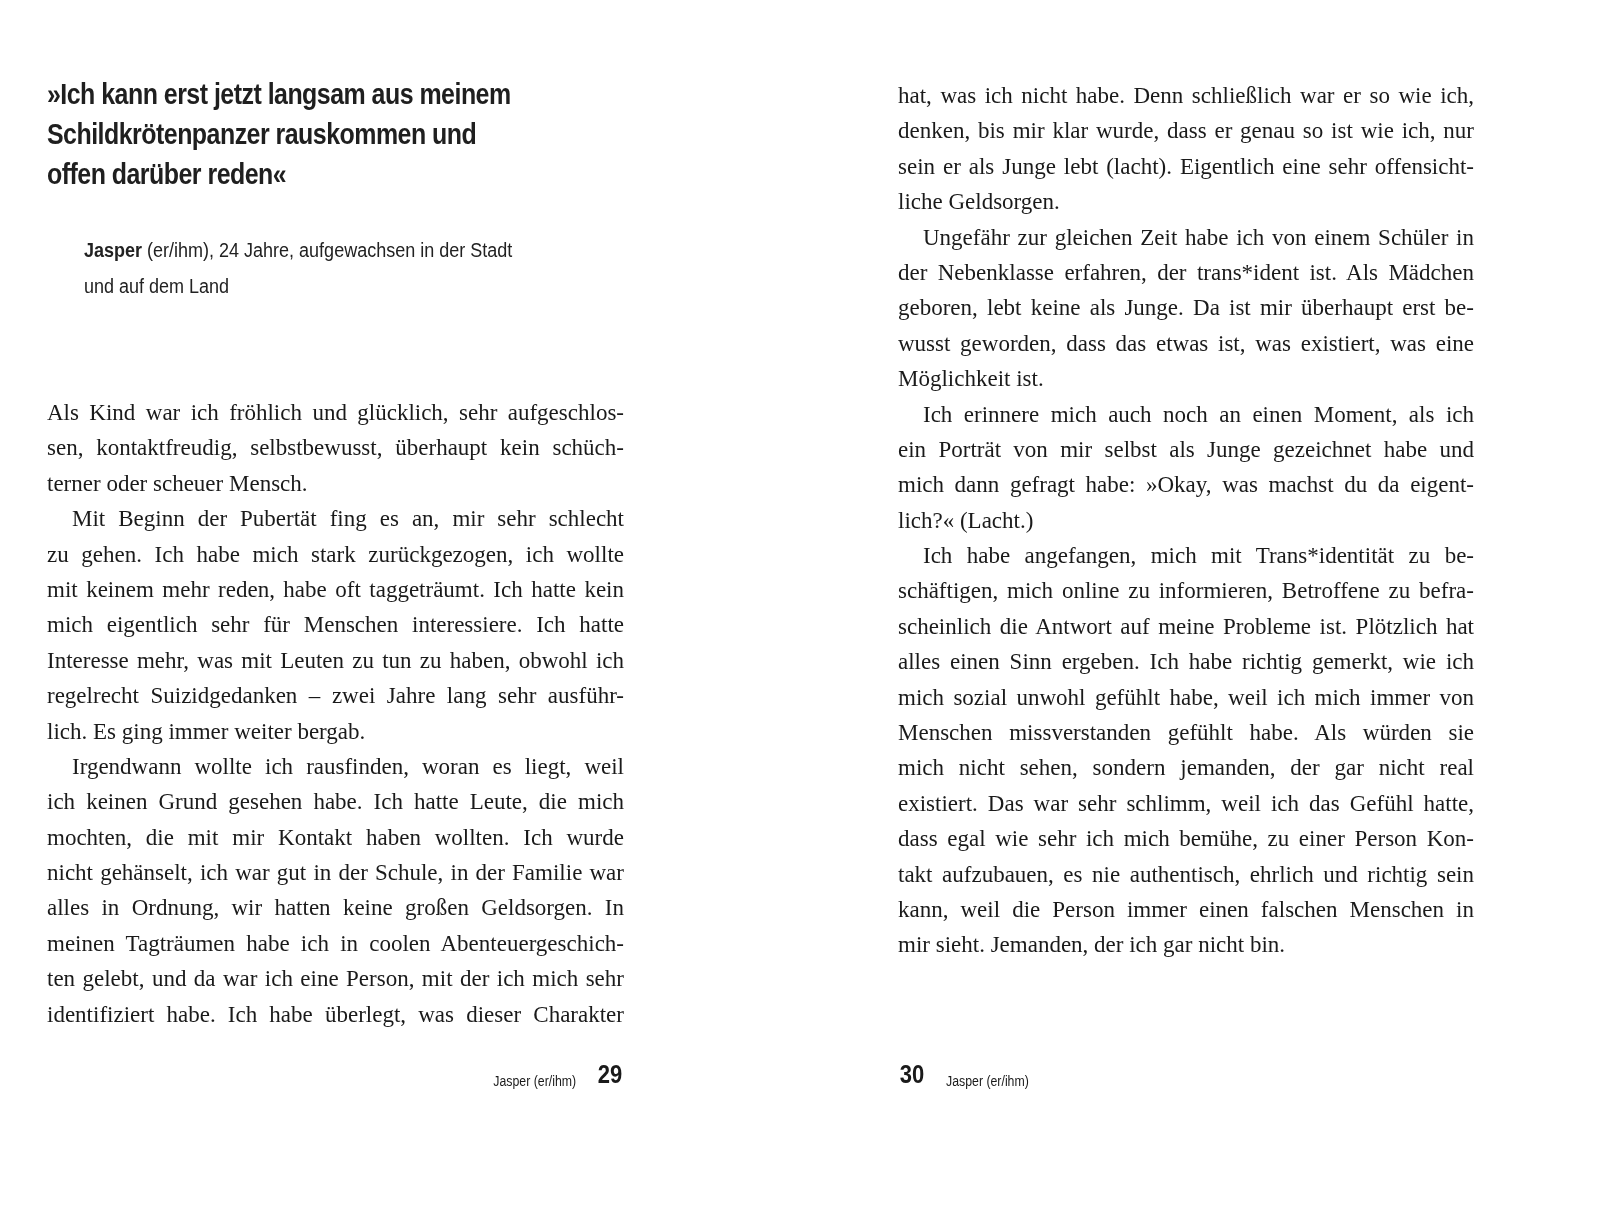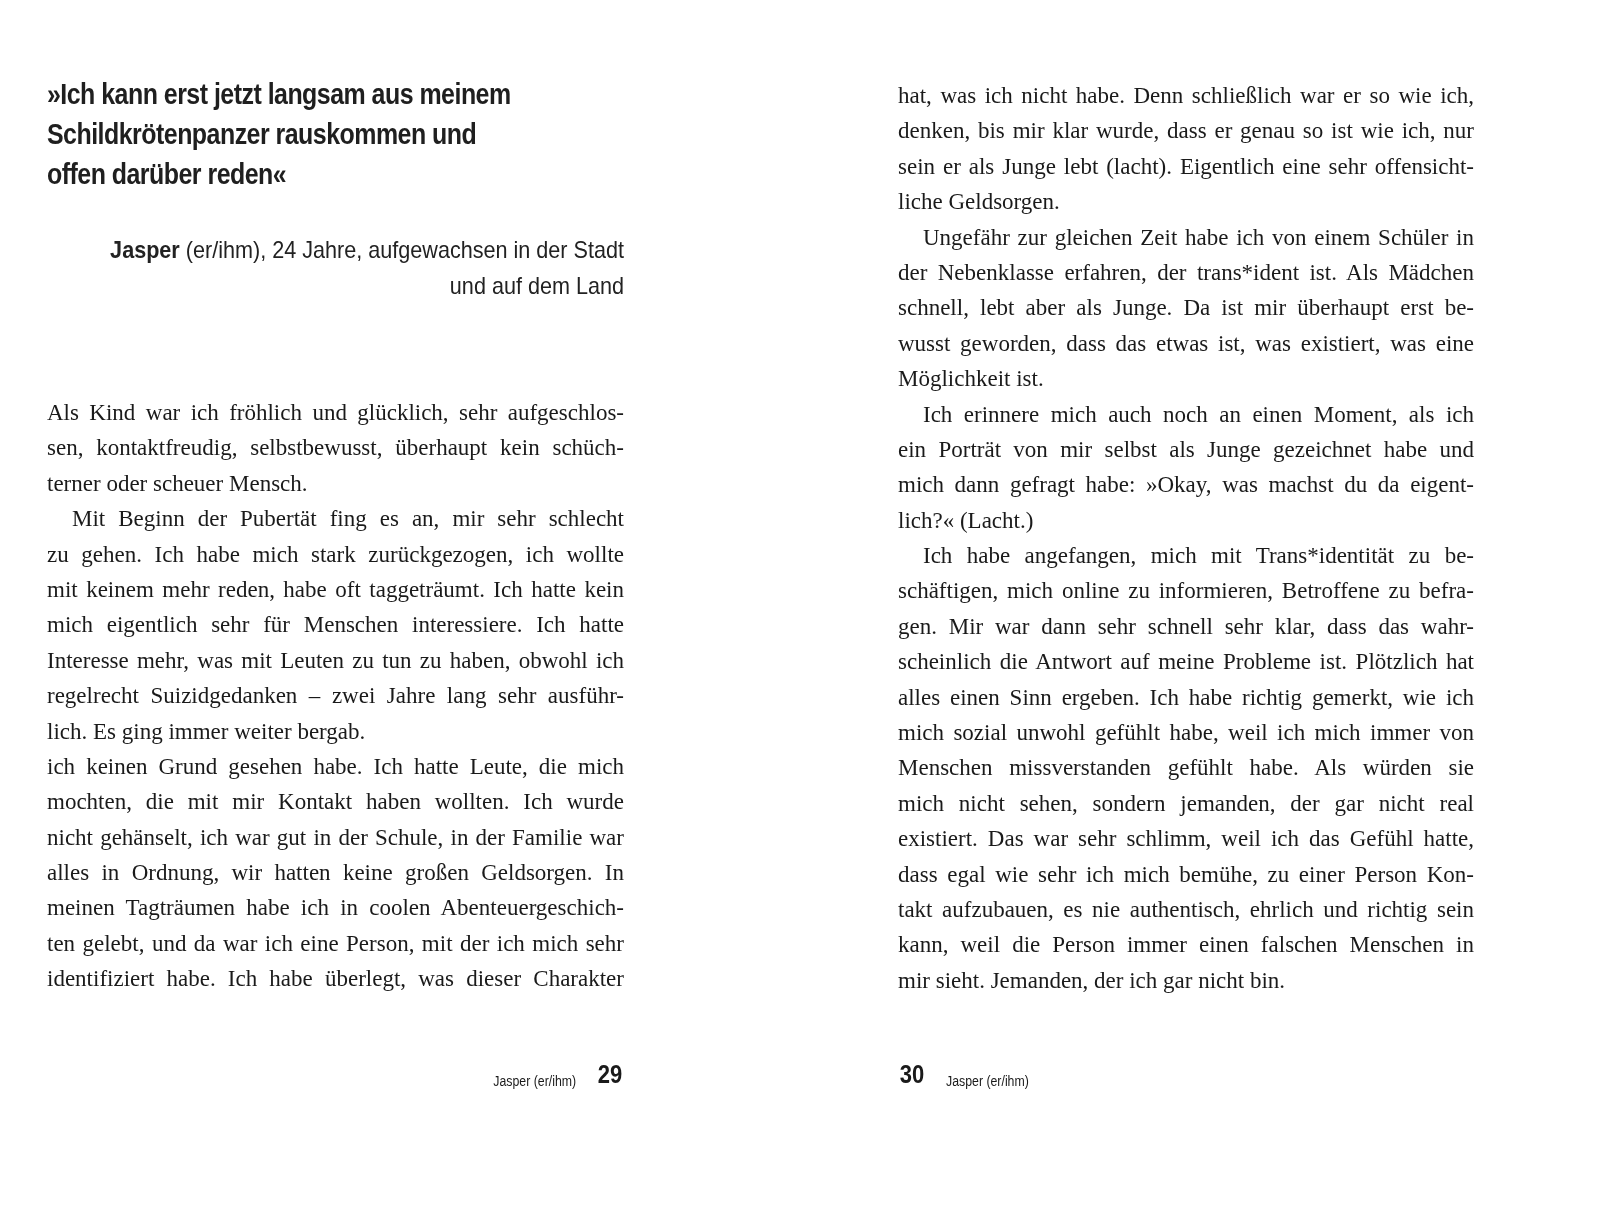--- a/index.html
+++ b/index.html
@@ -36,23 +36,23 @@
       transform-origin: left top;
       color: #1f1f1f;
     }
     .heading .hline { display: block; white-space: nowrap; }
 
     .byline {
       position: absolute;
       right: 176px; 
       top: 232px;
       width: 600px;
-      text-align: right;
+      text-align: left;
       font-family: "Liberation Sans", sans-serif;
-      font-size: 24px;
+      font-size: 20px;
       line-height: 36px;
       color: #222;
     }
     .byline .bline { display: block; white-space: nowrap; transform: scaleX(0.9); transform-origin: right center; }
     .byline .name { font-weight: bold; }
 
     .body-text {
       position: absolute;
       font-family: Liberation Serif, serif;
       font-size: 23px;
@@ -118,20 +118,21 @@
     <span class="line">Als Kind war ich fröhlich und glücklich, sehr aufgeschlos-</span>
     <span class="line">sen, kontaktfreudig, selbstbewusst, überhaupt kein schüch-</span>
     <span class="line last">terner oder scheuer Mensch.</span>
     <span class="line indent">Mit Beginn der Pubertät fing es an, mir sehr schlecht</span>
     <span class="line">zu gehen. Ich habe mich stark zurückgezogen, ich wollte</span>
     <span class="line">mit keinem mehr reden, habe oft taggeträumt. Ich hatte kein</span>
     <span class="line">mich eigentlich sehr für Menschen interessiere. Ich hatte</span>
     <span class="line">Interesse mehr, was mit Leuten zu tun zu haben, obwohl ich</span>
     <span class="line">regelrecht Suizidgedanken – zwei Jahre lang sehr ausführ-</span>
     <span class="line last">lich. Es ging immer weiter bergab.</span>
+    <span class="line indent">Irgendwann wollte ich rausfinden, woran es liegt, weil</span>
     <span class="line">ich keinen Grund gesehen habe. Ich hatte Leute, die mich</span>
     <span class="line">mochten, die mit mir Kontakt haben wollten. Ich wurde</span>
     <span class="line">nicht gehänselt, ich war gut in der Schule, in der Familie war</span>
     <span class="line">alles in Ordnung, wir hatten keine großen Geldsorgen. In</span>
     <span class="line">meinen Tagträumen habe ich in coolen Abenteuergeschich-</span>
     <span class="line">ten gelebt, und da war ich eine Person, mit der ich mich sehr</span>
     <span class="line">identifiziert habe. Ich habe überlegt, was dieser Charakter</span>
   </div>
 
   <div class="footer footer-left">
@@ -142,30 +143,29 @@
 
 <div class="page page-right"></div>
 
 <div class="body-text right-body">
   <span class="line">hat, was ich nicht habe. Denn schließlich war er so wie ich,</span>
   <span class="line">denken, bis mir klar wurde, dass er genau so ist wie ich, nur</span>
   <span class="line">sein er als Junge lebt (lacht). Eigentlich eine sehr offensicht-</span>
   <span class="line last">liche Geldsorgen.</span>
   <span class="line indent">Ungefähr zur gleichen Zeit habe ich von einem Schüler in</span>
   <span class="line">der Nebenklasse erfahren, der trans*ident ist. Als Mädchen</span>
-  <span class="line">schnell, lebt aber als Junge. Da ist mir überhaupt erst be-</span>
+  <span class="line">geboren, lebt keine als Junge. Da ist mir überhaupt erst be-</span>
   <span class="line">wusst geworden, dass das etwas ist, was existiert, was eine</span>
   <span class="line last">Möglichkeit ist.</span>
   <span class="line indent">Ich erinnere mich auch noch an einen Moment, als ich</span>
   <span class="line">ein Porträt von mir selbst als Junge gezeichnet habe und</span>
   <span class="line">mich dann gefragt habe: »Okay, was machst du da eigent-</span>
   <span class="line last">lich?« (Lacht.)</span>
   <span class="line indent">Ich habe angefangen, mich mit Trans*identität zu be-</span>
   <span class="line">schäftigen, mich online zu informieren, Betroffene zu befra-</span>
-  <span class="line">gen. Mir war dann sehr schnell sehr klar, dass das wahr-</span>
   <span class="line">scheinlich die Antwort auf meine Probleme ist. Plötzlich hat</span>
   <span class="line">alles einen Sinn ergeben. Ich habe richtig gemerkt, wie ich</span>
   <span class="line">mich sozial unwohl gefühlt habe, weil ich mich immer von</span>
   <span class="line">Menschen missverstanden gefühlt habe. Als würden sie</span>
   <span class="line">mich nicht sehen, sondern jemanden, der gar nicht real</span>
   <span class="line">existiert. Das war sehr schlimm, weil ich das Gefühl hatte,</span>
   <span class="line">dass egal wie sehr ich mich bemühe, zu einer Person Kon-</span>
   <span class="line">takt aufzubauen, es nie authentisch, ehrlich und richtig sein</span>
   <span class="line">kann, weil die Person immer einen falschen Menschen in</span>
   <span class="line last">mir sieht. Jemanden, der ich gar nicht bin.</span>

